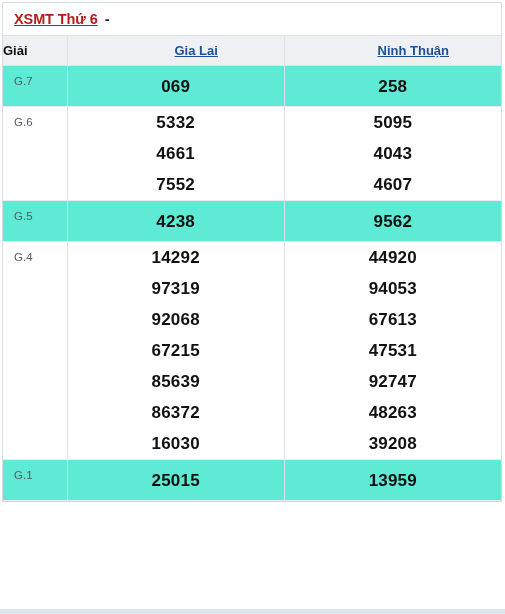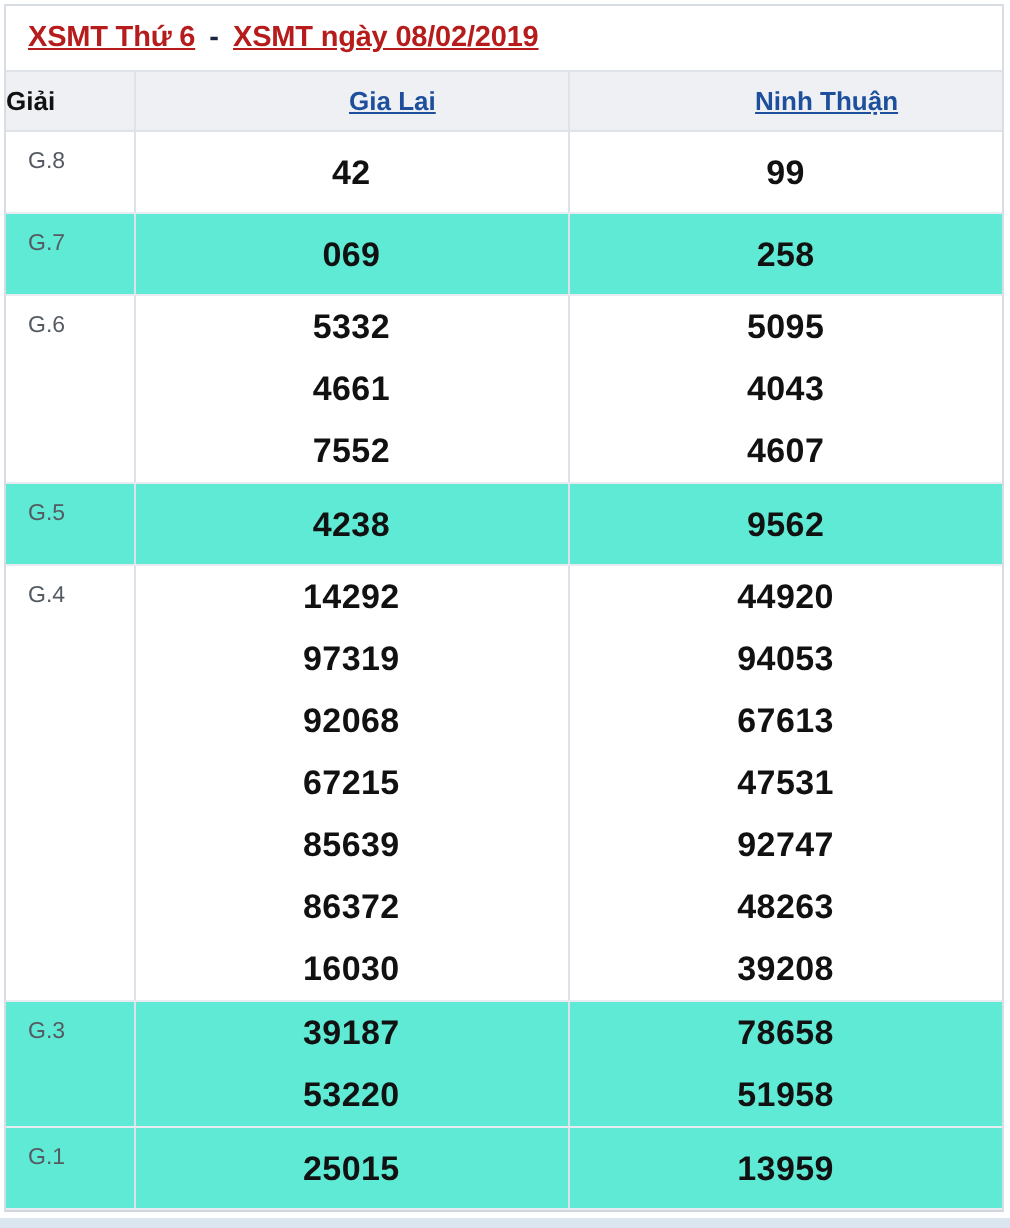--- a/index.html
+++ b/index.html
@@ -132,50 +132,40 @@
 </head>
 <body>
 
 <div class="page">
 
   <div class="result-card">
 
     <div class="title-bar">
       <a class="title-link" href="#">XSMT Thứ 6</a>
         <span class="title-sep"> - </span>
-        <a class="title-link" href="#">XSMT ngày 08/02/2019</a>
     </div>
 
     <table class="xs-table">
       <colgroup>
         <col class="c-prize">
         <col class="c-prov">
         <col class="c-prov">
       </colgroup>
       <thead>
         <tr class="hdr-row">
           <th class="hdr-prize">Giải</th>
           <th class="hdr-prov">
             <a class="prov-link" href="#">Gia Lai</a>
           </th>
           <th class="hdr-prov">
             <a class="prov-link" href="#">Ninh Thuận</a>
           </th>
         </tr>
       </thead>
       <tbody id="table-body">
-          <tr class="r-white">
-            <td class="prize-label">G.8</td>
-            <td class="num-cell">
-              <span class="num-line">42</span>
-            </td>
-            <td class="num-cell">
-              <span class="num-line">99</span>
-            </td>
-          </tr>
           <tr class="r-gray">
             <td class="prize-label">G.7</td>
             <td class="num-cell">
               <span class="num-line">069</span>
             </td>
             <td class="num-cell">
               <span class="num-line">258</span>
             </td>
           </tr>
           <tr class="r-white">
@@ -215,31 +205,20 @@
               <span class="num-line">44920</span>
               <span class="num-line">94053</span>
               <span class="num-line">67613</span>
               <span class="num-line">47531</span>
               <span class="num-line">92747</span>
               <span class="num-line">48263</span>
               <span class="num-line">39208</span>
             </td>
           </tr>
           <tr class="r-gray">
-            <td class="prize-label">G.3</td>
-            <td class="num-cell">
-              <span class="num-line">39187</span>
-              <span class="num-line">53220</span>
-            </td>
-            <td class="num-cell">
-              <span class="num-line">78658</span>
-              <span class="num-line">51958</span>
-            </td>
-          </tr>
-          <tr class="r-gray">
             <td class="prize-label">G.1</td>
             <td class="num-cell">
               <span class="num-line">25015</span>
             </td>
             <td class="num-cell">
               <span class="num-line">13959</span>
             </td>
           </tr>
         </tbody>
     </table>

